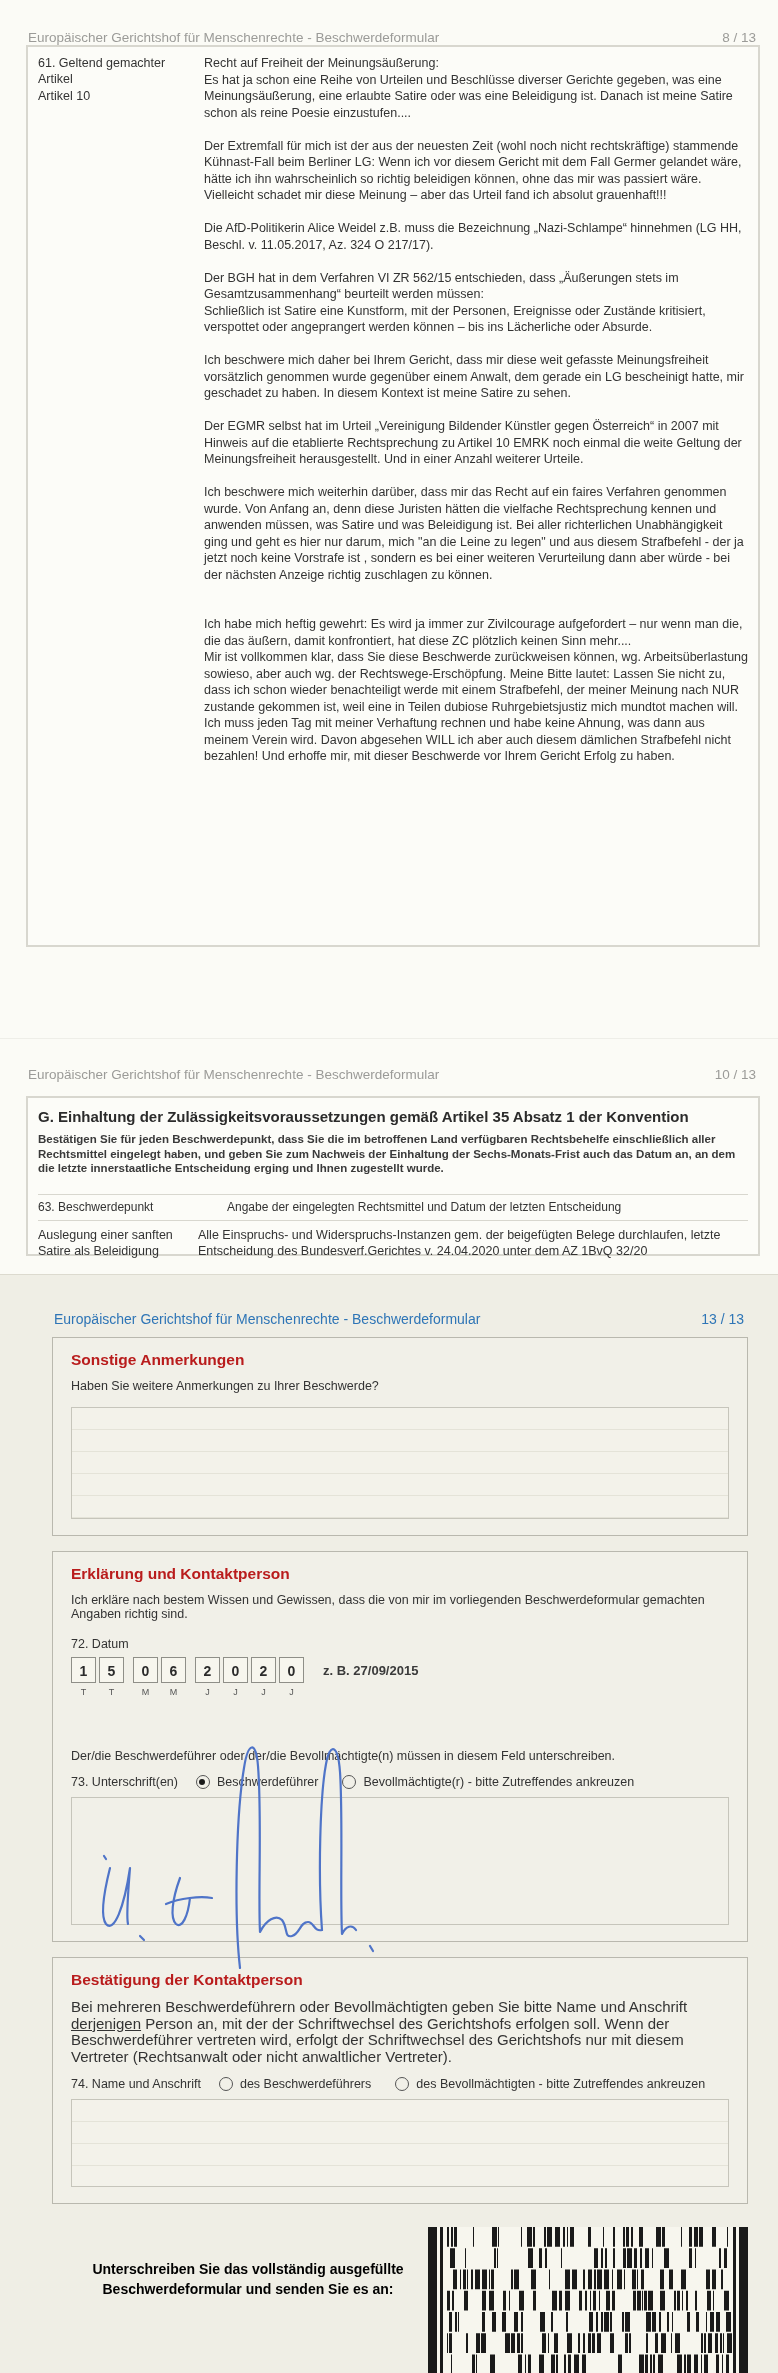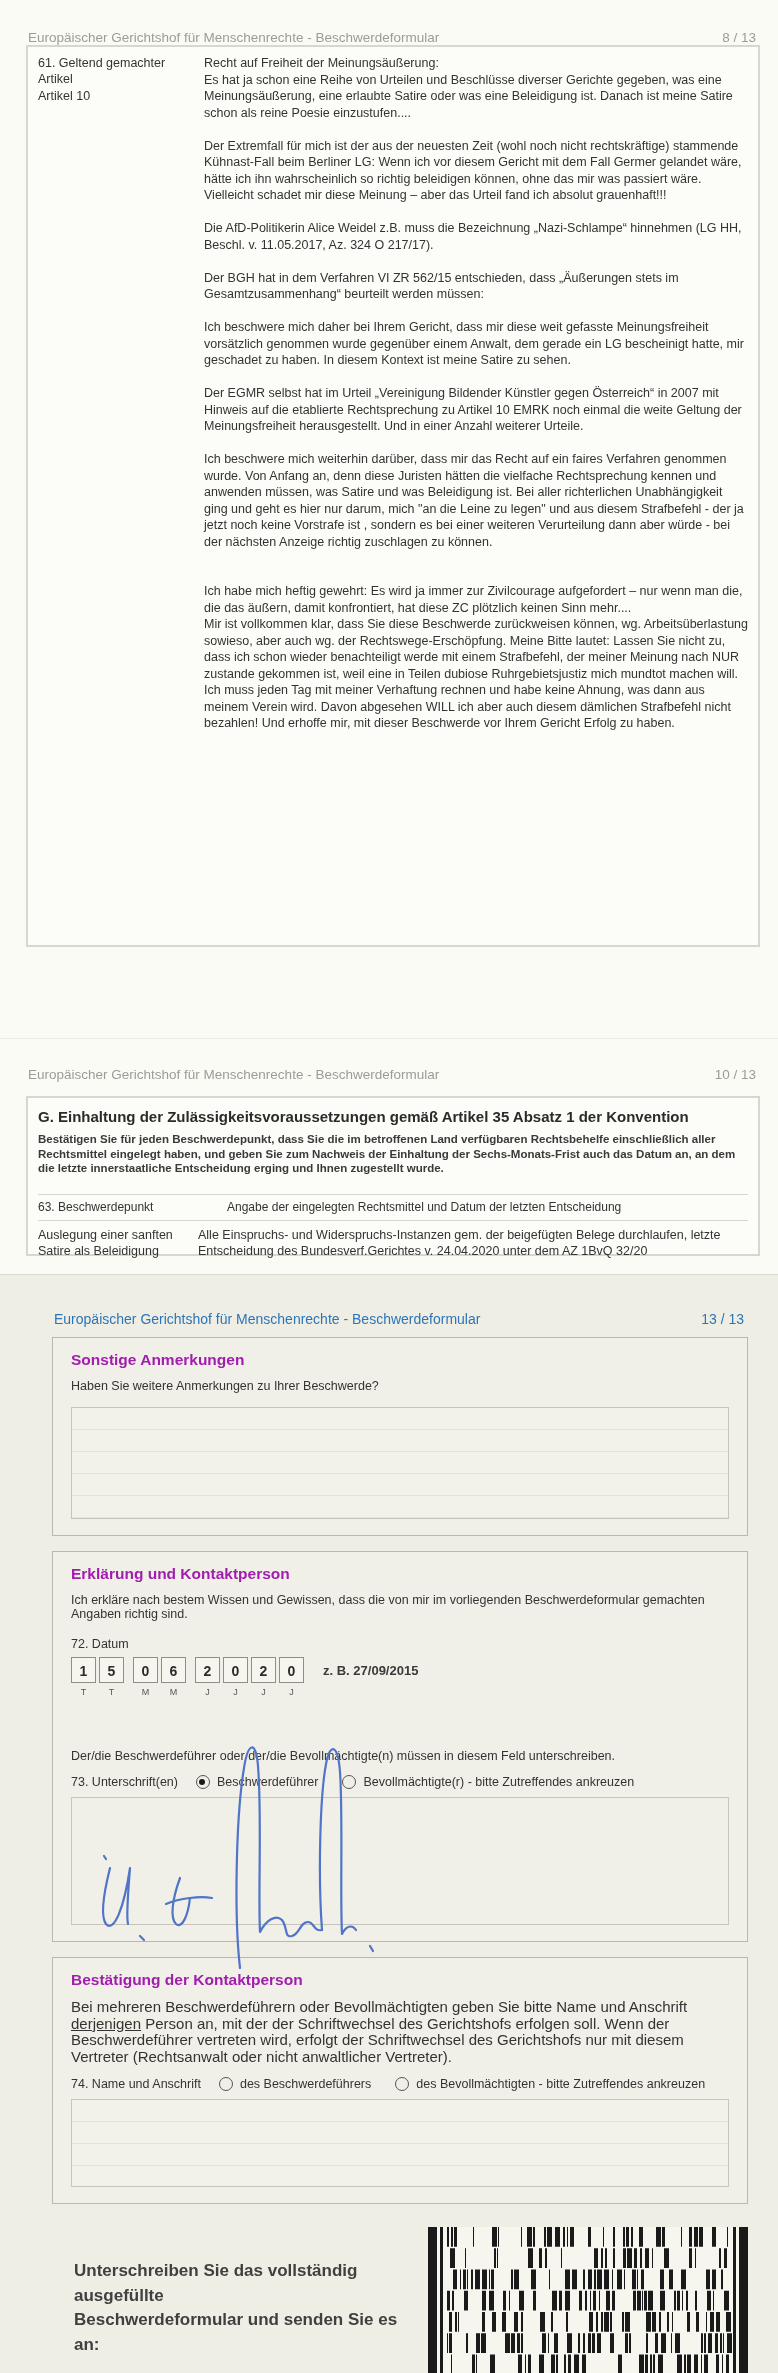--- a/index.html
+++ b/index.html
@@ -36,21 +36,21 @@
   .g-table-row { border-top:1px solid #d8d7cf; margin-top:6px; padding-top:6px;
                  font-size:12.5px; line-height:16px; color:#333; }
 
   
   .page13 { height:1099px; background:#efeee5; border-top:1px solid #dcdacf;
             padding:36px 30px 0 52px; }
   .p13-hdr { display:flex; justify-content:space-between; font-size:14px;
              color:#2e75b6; padding:0 4px 10px 2px; }
   .sec-box { border:1px solid #b9b8ae; background:#f1f0e8; padding:13px 18px 16px 18px;
              margin-bottom:15px; }
-  .sec-title { font-size:15.5px; font-weight:700; color:#a21caf; padding-bottom:10px; }
+  .sec-title { font-size:15.5px; font-weight:700; color:#b91c1c; padding-bottom:10px; }
   .sec-q { font-size:12.5px; color:#333; margin-bottom:14px; }
   .fld-label { font-size:12.5px; color:#333; margin-bottom:6px; }
   .ruled { border:1px solid #c6c5bb;
            background:repeating-linear-gradient(to bottom, #f3f2ea 0 21px, #e4e3d8 21px 22px); }
   .ruled-anm { height:112px; }
   .ruled-kontakt { height:88px; }
 
   .decl { font-size:12.5px; color:#333; margin-bottom:16px; }
 
   .date-row { display:flex; align-items:center; margin-top:6px; }
@@ -78,21 +78,21 @@
   .sig-box { border:1px solid #c6c5bb; height:128px; position:relative; }
   .sig-svg { position:absolute; left:8px; top:-62px; overflow:visible; }
 
   .kontakt-p { font-size:15px; line-height:16.5px; color:#333; margin-bottom:12px; }
   .kontakt-p .und { text-decoration:underline; }
   .kontakt-radio-row { margin:2px 0 8px 0; }
 
   
   .footer { display:flex; padding:8px 0 0 22px; }
   .footer-left { width:400px; padding-top:32px; }
-  .send-title { font-size:17px; font-weight:700; color:#404040; line-height:1.45; }
+  .send-title { font-size:14px; font-weight:700; color:#000000; line-height:1.45;text-align:center; }
   .barcode-wrap { margin-left:6px; padding-top:0; }
   .barcode-svg { display:block; background:#f7f6ee; }
 </style>
 </head>
 <body>
 
 <div class="canvas">
 
   <section class="page-a page8">
     <div class="hdr">
@@ -106,20 +106,21 @@
       </div>
       <div class="f-right">
           <div class="body-p">Recht auf Freiheit der Meinungsäußerung:</div>
           <div class="body-p">Es hat ja schon eine Reihe von Urteilen und Beschlüsse diverser Gerichte gegeben, was eine Meinungsäußerung, eine erlaubte Satire oder was eine Beleidigung ist. Danach ist meine Satire schon als reine Poesie einzustufen....</div>
           <div class="body-p">&nbsp;</div>
           <div class="body-p">Der Extremfall für mich ist der aus der neuesten Zeit (wohl noch nicht rechtskräftige) stammende Kühnast-Fall beim Berliner LG: Wenn ich vor diesem Gericht mit dem Fall Germer gelandet wäre, hätte ich ihn wahrscheinlich so richtig beleidigen können, ohne das mir was passiert wäre. Vielleicht schadet mir diese Meinung – aber das  Urteil fand ich absolut grauenhaft!!!</div>
           <div class="body-p">&nbsp;</div>
           <div class="body-p">Die AfD-Politikerin  Alice Weidel z.B. muss die Bezeichnung „Nazi-Schlampe“ hinnehmen (LG HH, Beschl. v. 11.05.2017, Az. 324 O 217/17).</div>
           <div class="body-p">&nbsp;</div>
           <div class="body-p">Der BGH hat in dem Verfahren VI ZR 562/15 entschieden, dass „Äußerungen stets im Gesamtzusammenhang“ beurteilt werden müssen:</div>
+          <div class="body-p">Schließlich ist Satire eine Kunstform, mit der Personen, Ereignisse oder Zustände kritisiert, verspottet oder angeprangert werden können – bis ins Lächerliche oder Absurde.</div>
           <div class="body-p">&nbsp;</div>
           <div class="body-p">Ich beschwere mich daher bei Ihrem Gericht, dass mir diese weit gefasste Meinungsfreiheit vorsätzlich genommen wurde gegenüber einem Anwalt, dem gerade ein LG bescheinigt hatte, mir geschadet zu haben. In diesem Kontext ist meine Satire zu sehen.</div>
           <div class="body-p">&nbsp;</div>
           <div class="body-p">Der EGMR selbst hat im Urteil „Vereinigung Bildender Künstler gegen Österreich“ in 2007 mit Hinweis auf die etablierte Rechtsprechung zu Artikel 10 EMRK noch einmal die weite Geltung der Meinungsfreiheit herausgestellt. Und in einer Anzahl weiterer Urteile.</div>
           <div class="body-p">&nbsp;</div>
           <div class="body-p">Ich beschwere mich weiterhin darüber, dass mir das Recht auf ein faires Verfahren genommen wurde. Von Anfang an, denn diese Juristen hätten die vielfache Rechtsprechung kennen und anwenden müssen, was Satire und was Beleidigung ist. Bei aller richterlichen Unabhängigkeit ging und geht es hier nur darum, mich "an die Leine zu legen" und aus diesem Strafbefehl - der ja jetzt noch keine Vorstrafe ist , sondern es bei einer weiteren Verurteilung dann aber würde - bei der nächsten Anzeige richtig zuschlagen zu können.</div>
           <div class="body-p">&nbsp;</div>
           <div class="body-p">&nbsp;</div>
           <div class="body-p">Ich habe mich heftig gewehrt: Es wird ja immer zur Zivilcourage aufgefordert – nur wenn man die, die das äußern, damit konfrontiert, hat diese ZC plötzlich keinen Sinn mehr....</div>
           <div class="body-p">Mir ist vollkommen klar, dass Sie diese Beschwerde zurückweisen können, wg. Arbeitsüberlastung sowieso, aber auch wg. der Rechtswege-Erschöpfung. Meine Bitte lautet: Lassen Sie nicht zu, dass ich schon wieder benachteiligt werde mit einem Strafbefehl, der meiner Meinung nach NUR zustande gekommen ist, weil eine in Teilen dubiose Ruhrgebietsjustiz mich mundtot machen will. Ich muss jeden Tag mit meiner Verhaftung rechnen und habe keine Ahnung, was dann aus meinem Verein wird. Davon abgesehen WILL ich aber auch diesem dämlichen Strafbefehl nicht bezahlen! Und erhoffe mir, mit dieser Beschwerde vor Ihrem Gericht Erfolg zu haben.</div>

